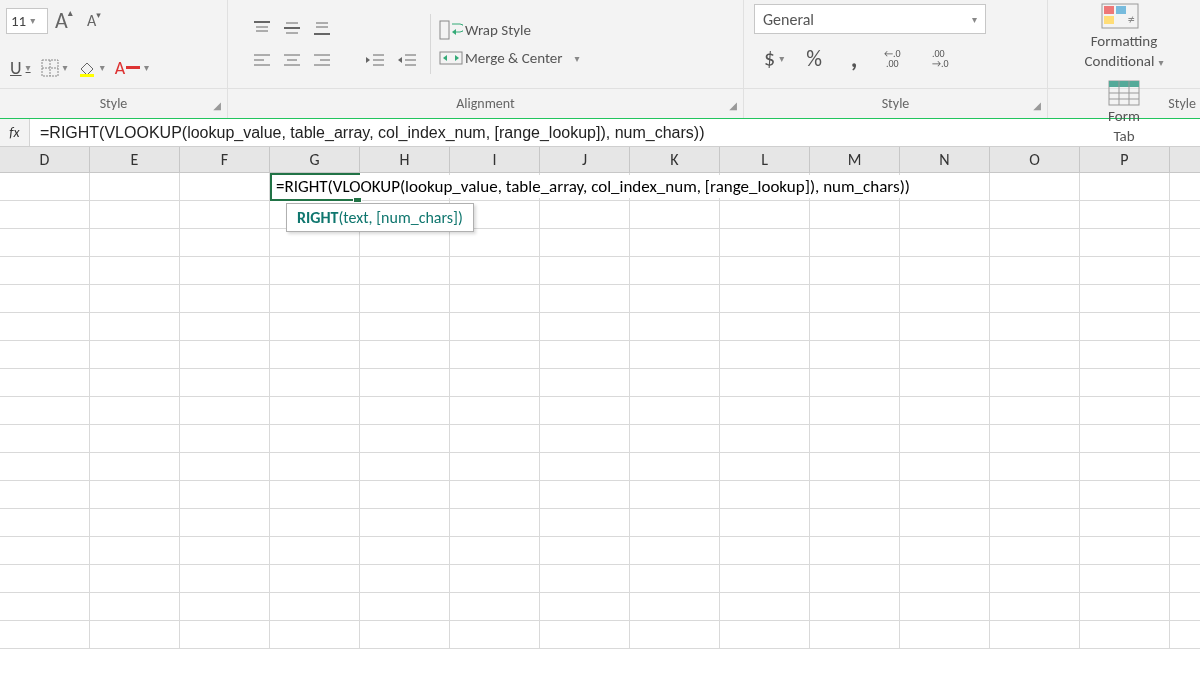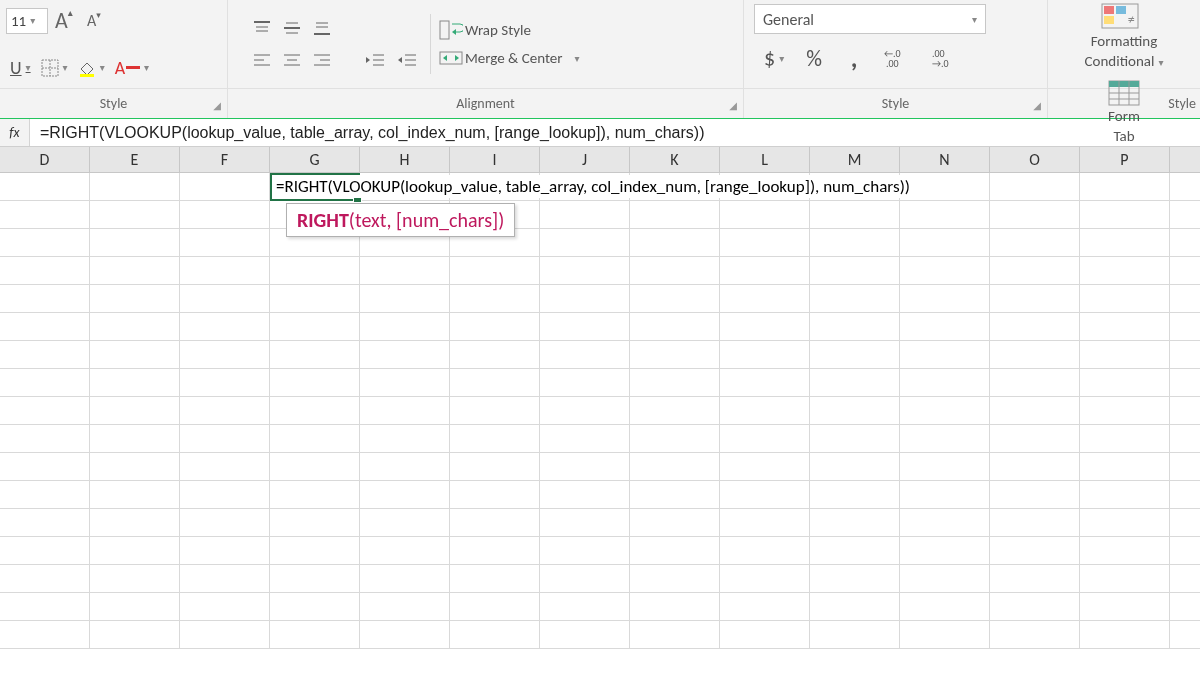--- a/index.html
+++ b/index.html
@@ -19,21 +19,21 @@
   .fb-input { flex: 1; border: none; padding: 0 10px; font-size: 16px; color: #222; font-family: "Segoe UI", sans-serif; }
   .grid { position: relative; }
   .col-headers { display: flex; background: #e6e6e6; border-bottom: 1px solid #c7c7c7; height: 26px; }
   .col-header { border-right: 1px solid #c7c7c7; display: flex; align-items: center; justify-content: center; color: #333; font-size: 16px; cursor: pointer; }
   .cells { position: relative; }
   .row { display: flex; height: 28px; border-bottom: 1px solid #d9d9d9; }
   .cell { border-right: 1px solid #d9d9d9; height: 100%; }
   .active-cell { position: absolute; border: 2px solid #217346; background: #fff; pointer-events: none; }
   .active-cell::after { content: ""; position: absolute; right: -4px; bottom: -4px; width: 7px; height: 7px; background: #217346; border: 1px solid #fff; }
   .cell-formula { position: absolute; font-size: 17px; color: #000; background: #fff; padding: 1px 3px; white-space: nowrap; z-index: 2; }
-  .tooltip { position: absolute; background: #fff; border: 1px solid #b0b0b0; box-shadow: 2px 2px 3px rgba(0,0,0,0.15); padding: 4px 10px; font-size: 20px; color: #be185d; z-index: 3; white-space: nowrap; }
+  .tooltip { position: absolute; background: #fff; border: 1px solid #b0b0b0; box-shadow: 2px 2px 3px rgba(0,0,0,0.15); padding: 4px 10px; font-size: 16px; color: #0f766e; z-index: 3; white-space: nowrap; }
   .number-format { border: 1px solid #c7c7c7; background: #fff; padding: 2px 8px; font-size: 16px; color: #555; display:flex; align-items:center; justify-content:space-between; }
   .dd-arrow { font-size: 10px; color: #888; margin-left: 4px; }
   .fontsize-box { border: 1px solid #c7c7c7; background: #fff; width: 42px; height: 26px; display: flex; align-items: center; padding: 0 4px; font-size: 15px; }
   .sep { width: 1px; background: #d7d7d7; height: 60px; margin: 4px 4px; }
   .stack { display:flex; flex-direction:column; gap:4px; }
   .hstack { display:flex; align-items:center; gap:2px; }
   .wrap-label, .merge-label { font-size: 15px; color: #555; }
   .cf-icon { width:48px; height:30px; }
 </style>
 </head>

